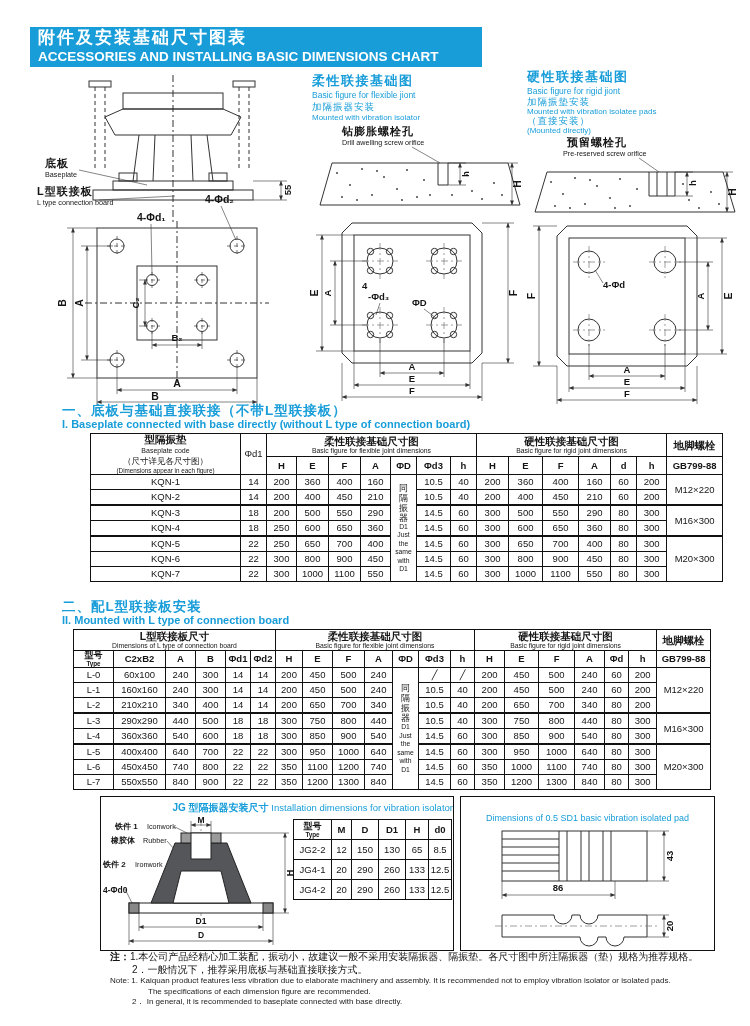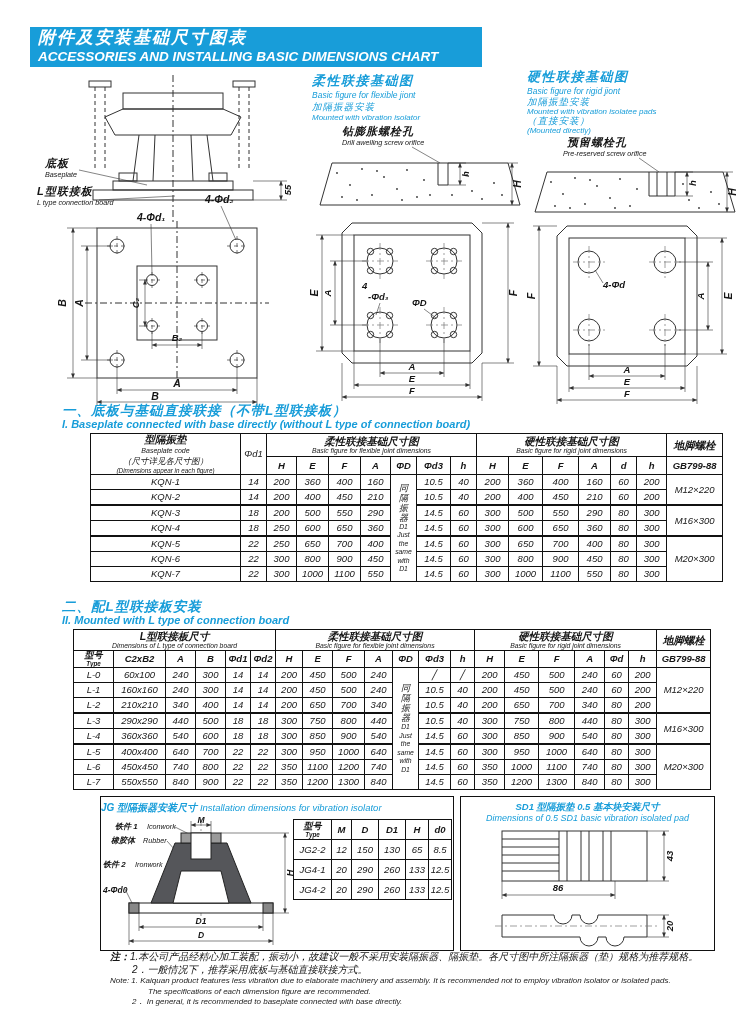--- a/index.html
+++ b/index.html
@@ -1,17 +1,17 @@
 <!DOCTYPE html>
 <html><head>
 <meta charset="utf-8">
 <style>
   html,body{margin:0;padding:0;background:#fff;}
   .page{position:relative;width:750px;height:1026px;background:#fff;overflow:hidden;
-        font-family:"Liberation Sans","DejaVu Sans",sans-serif;color:#151515;font-style:italic;}
+        font-family:"Liberation Sans","DejaVu Sans",sans-serif;color:#151515;}
   .abs{position:absolute;}
   
   .hdr{position:absolute;left:30px;top:27px;width:452px;height:40px;background:#189dd9;
        color:#fff;box-sizing:border-box;padding:1px 8px 0 8px;}
   .hdr .zh{font-size:17px;font-weight:bold;letter-spacing:2px;line-height:20px;}
   .hdr .en{font-size:13.5px;font-weight:bold;line-height:17px;letter-spacing:0px;}
   
   .az{color:#189dd9;}
   .ftz{font-size:13px;font-weight:bold;letter-spacing:1.5px;line-height:14px;}
   .fte{font-size:8.5px;line-height:10px;text-align:center;}
@@ -797,21 +797,21 @@
           <td>1200</td>
           <td>1300</td>
       <td>840</td>
           <td>80</td>
           <td>300</td>
     </tr>
   </tbody>
     </table>
 
   <div class="box" style="left:100px;top:796px;width:354px;height:155px">
-    <div class="abs az" style="left:0;top:4px;width:100%;text-align:left;font-size:10px">
+    <div class="abs az" style="left:0;top:4px;width:100%;text-align:right;font-size:10px">
       <span style="font-weight:bold">JG 型隔振器安装尺寸</span>
       <span style="font-size:9.5px">Installation dimensions for vibration isolator</span>
     </div>
     <svg style="left:2px;top:18px" width="196" height="134" viewBox="0 0 196 134">
       <text x="12" y="14" style="font-size:8px;font-weight:bold">铁件 1</text>
       <text class="te" x="44" y="14">Iconwork</text>
       <text x="8" y="28" style="font-size:8px;font-weight:bold">橡胶体</text>
       <text class="te" x="40" y="28">Rubber</text>
       <text x="0" y="52" style="font-size:8px;font-weight:bold">铁件 2</text>
       <text class="te" x="32" y="52">Ironwork</text>
@@ -894,21 +894,20 @@
         <td>290</td>
             <td>260</td>
         <td>133</td>
             <td>12.5</td>
       </tr>
     </tbody>
       </table>
   </div>
 
   <div class="box" style="left:460px;top:796px;width:255px;height:155px">
-    <div class="abs az" style="left:0;top:4px;width:100%;text-align:center;font-size:9.5px;font-weight:bold">SD1 型隔振垫 0.5 基本块安装尺寸</div>
     <div class="abs az" style="left:0;top:16px;width:100%;text-align:center;font-size:9px">Dimensions of 0.5 SD1 basic vibration isolated pad</div>
     <svg style="left:8px;top:32px" width="238" height="120" viewBox="0 0 238 120">
       <g class="ln">
         <rect x="33" y="2" width="145" height="50"></rect>
         <line x1="90" y1="2" x2="90" y2="52"></line>
           <line x1="98" y1="2" x2="98" y2="52"></line>
         <line x1="112" y1="2" x2="112" y2="52"></line>
           <line x1="120" y1="2" x2="120" y2="52"></line>
         <line x1="134" y1="2" x2="134" y2="52"></line>
           <line x1="142" y1="2" x2="142" y2="52"></line>

